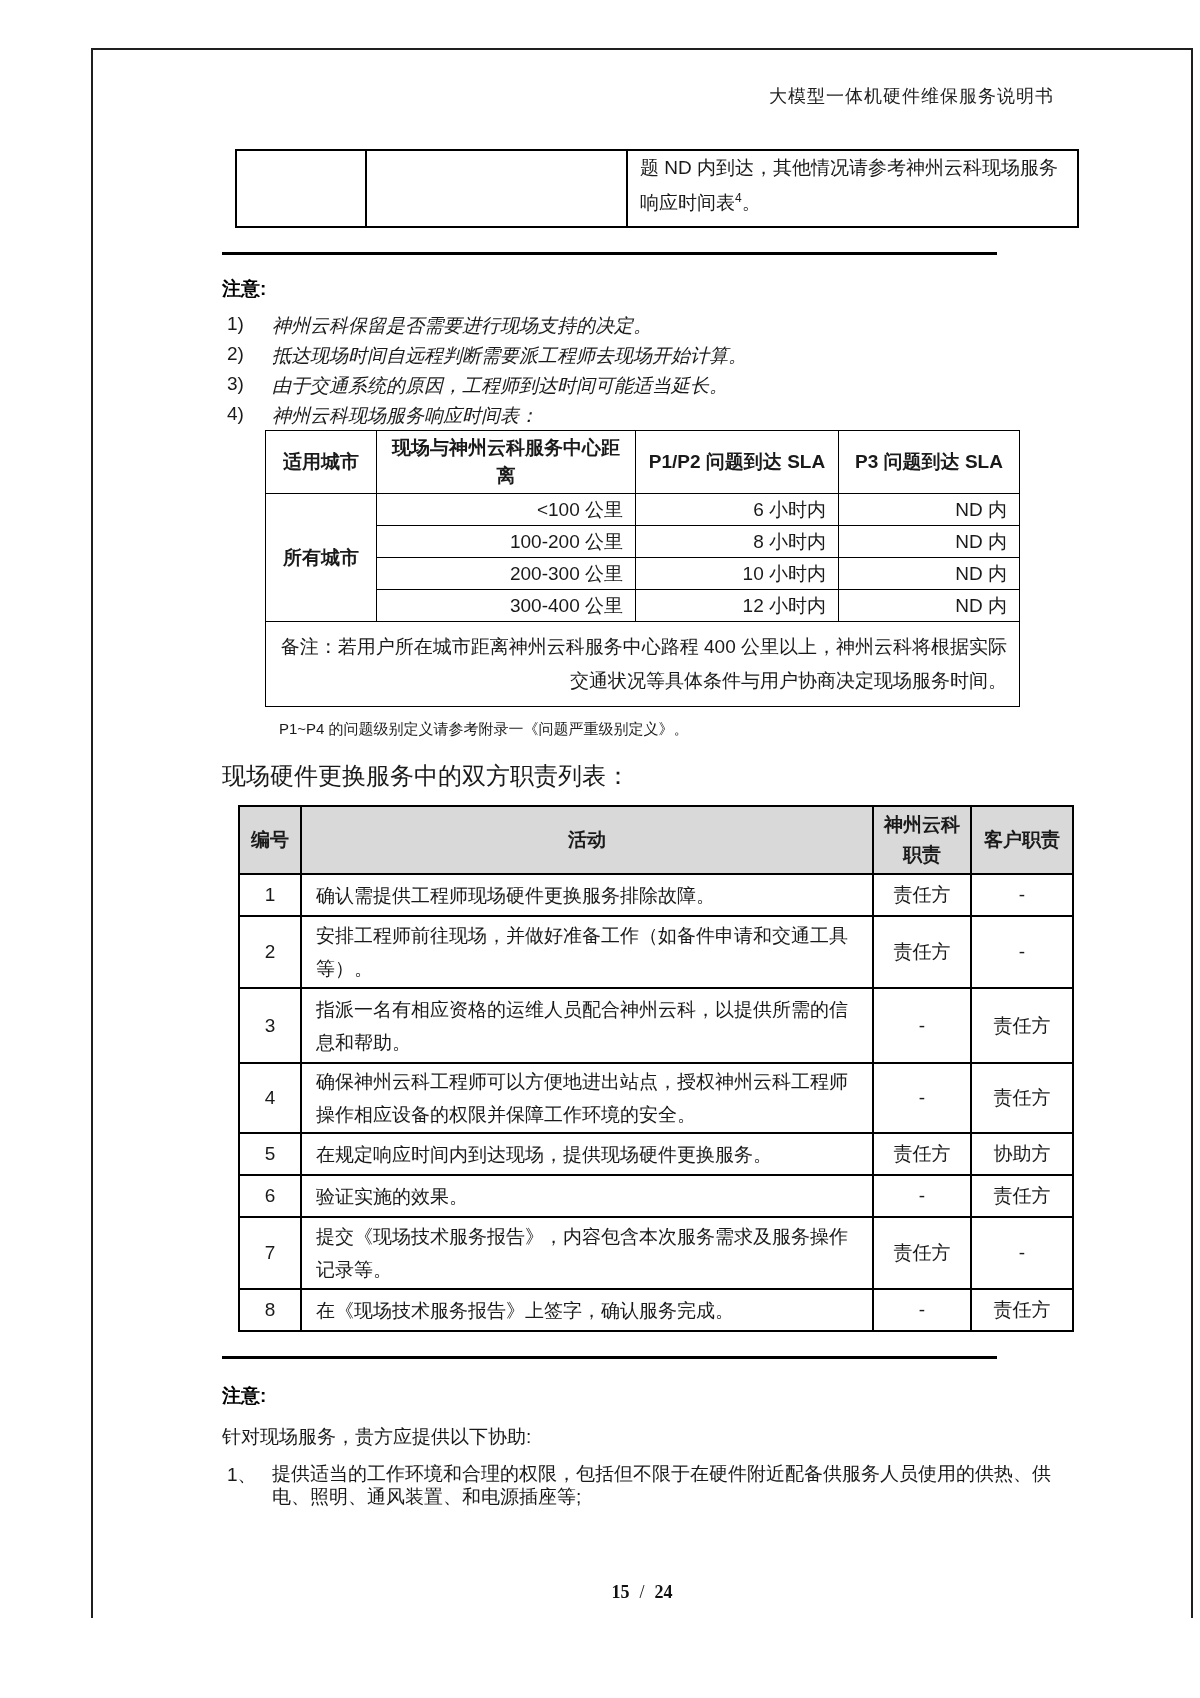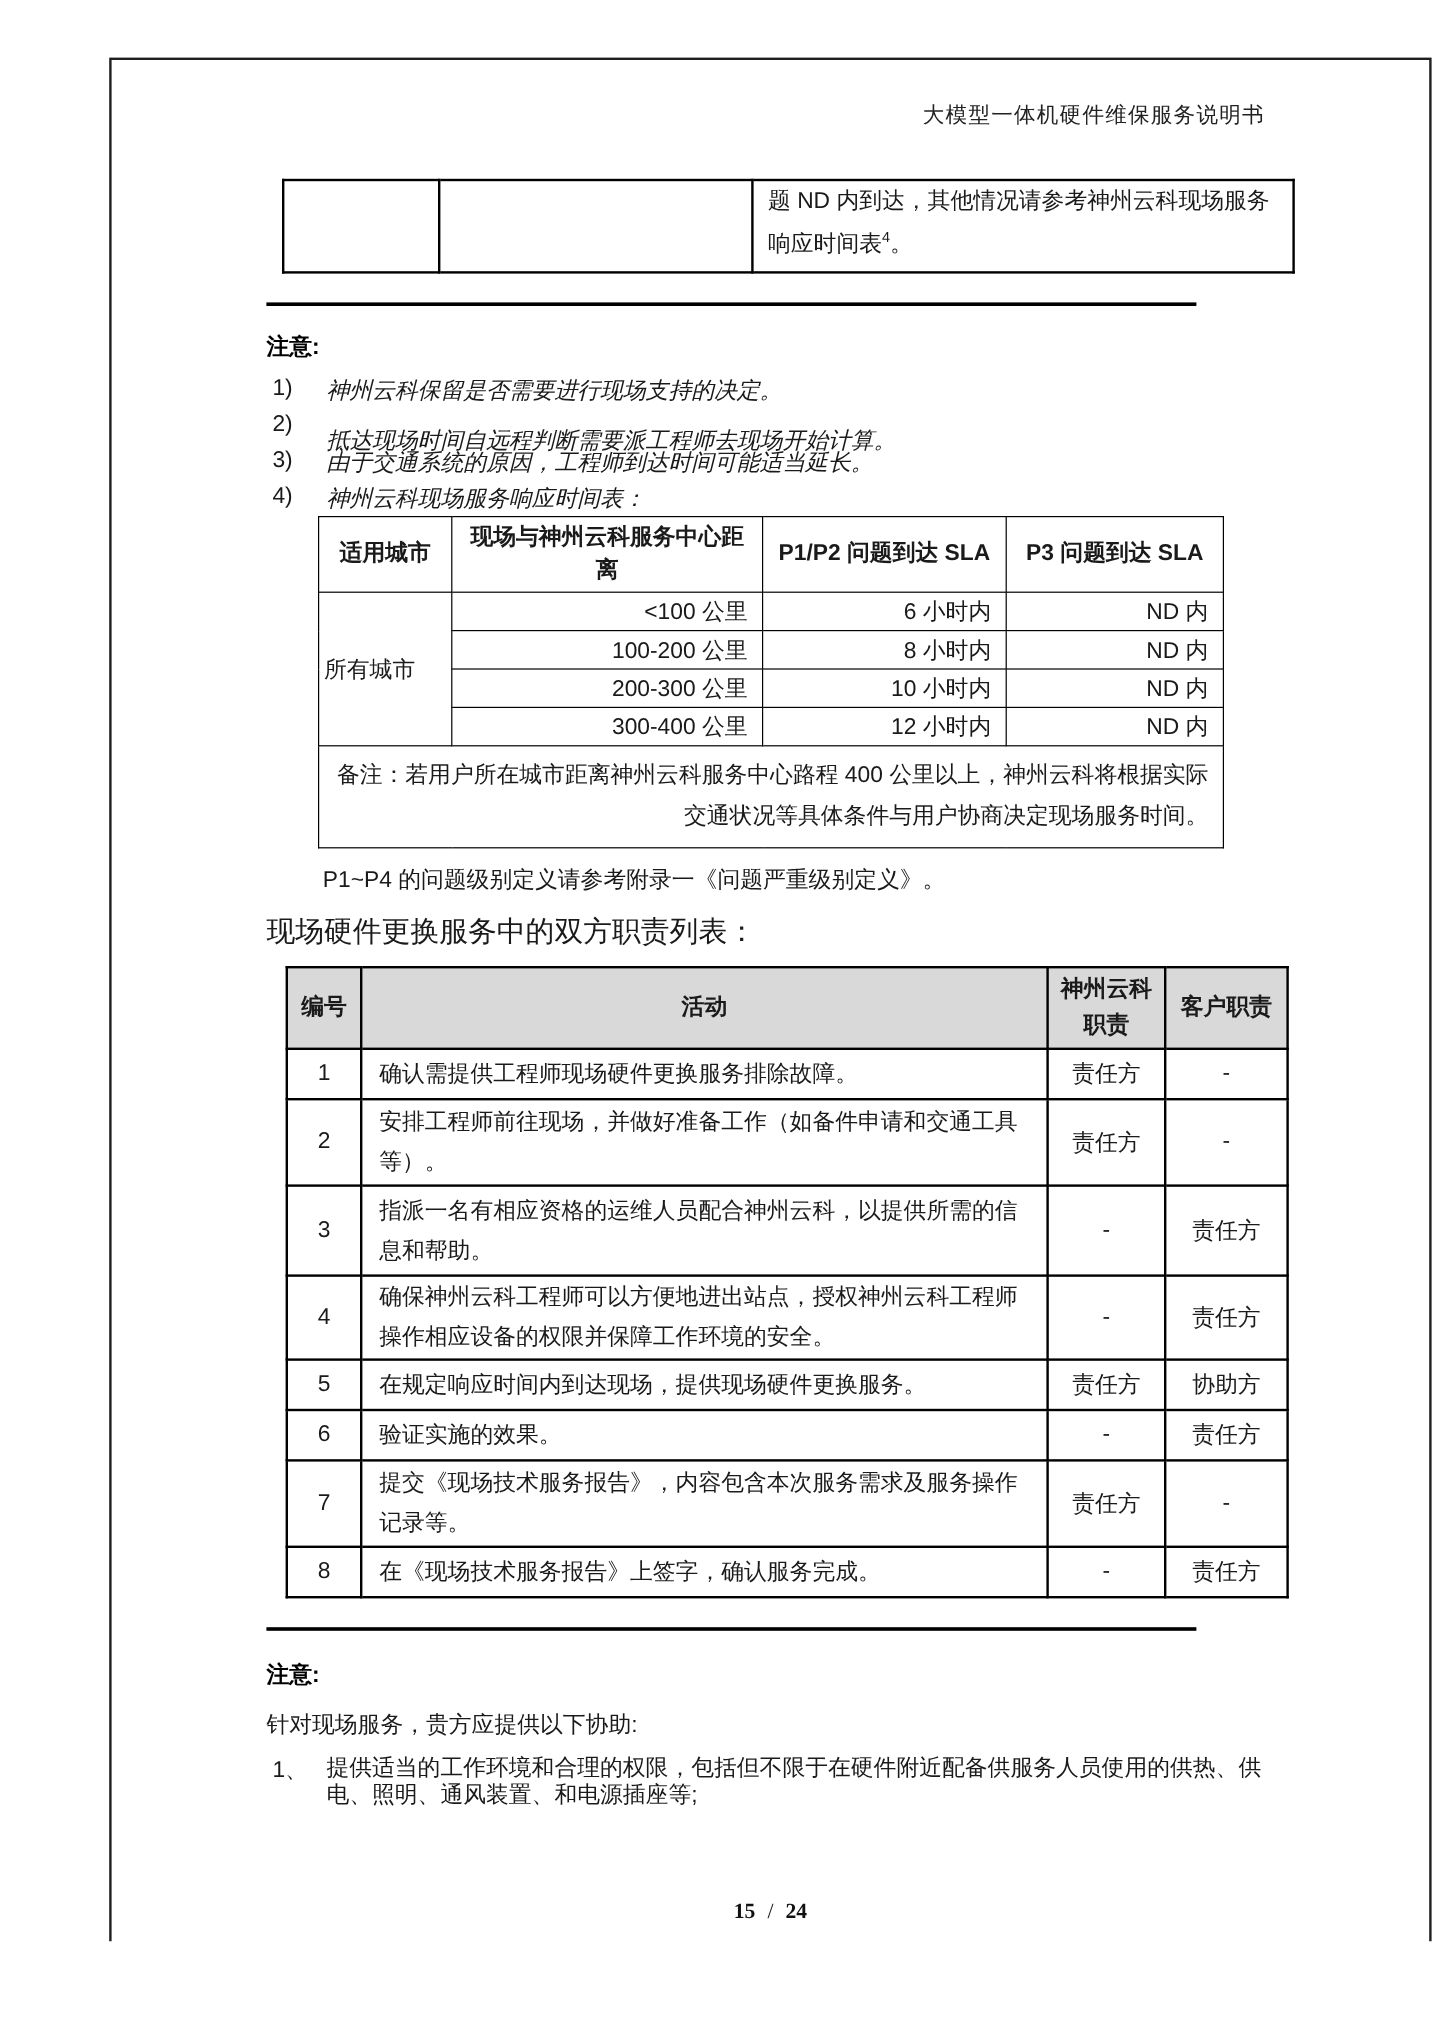--- a/index.html
+++ b/index.html
@@ -33,24 +33,24 @@
   .li-num { position:absolute; left:185px; font-size:19px; }
   .li-txt { position:absolute; left:230px; font-size:19px;font-style:italic; }
 
   
   .sla-table { left:223px; top:430px; width:754px; border-collapse:collapse; table-layout:fixed; }
   .sla-table th, .sla-table td { border:1.5px solid #000; font-size:19px; box-sizing:border-box; }
   .sla-table th { font-weight:bold; text-align:center; vertical-align:middle; line-height:28px; padding:0 6px; }
   .sla-table td { padding:0 12px; vertical-align:middle;text-align:right; }
   .sla-table .hrow { height:63px; }
   .sla-table .drow { height:32px; }
-  .sla-table .city-cell { text-align:left; padding:0 4px; }
+  .sla-table .city-cell { text-align:center; padding:0 4px;font-weight:bold; }
   .sla-table .remark-cell { line-height:34px; padding:8px 12px; height:84px; vertical-align:top; }
 
-  .p-note { left:227px; top:720px; font-size:19px; }
+  .p-note { left:237px; top:720px; font-size:15px; }
 
   .resp-heading { left:180px; top:760px; font-size:24px; }
 
   
   .resp-table { left:196px; top:805px; width:834px; border-collapse:collapse; table-layout:fixed; }
   .resp-table th, .resp-table td { border:2px solid #000; font-size:19px; box-sizing:border-box; }
   .resp-table th { background:#d9d9d9; font-weight:bold; text-align:center; vertical-align:middle; line-height:30px; padding:0 4px; }
   .resp-table .hrow { height:68px; }
   .r-s { height:42px; }
   .r-m { height:72px; }
@@ -97,21 +97,21 @@
   </tbody>
     </table>
 
   <div class="abs rule rule1"></div>
 
   <div class="abs note-label n1">注意:</div>
 
   <span class="li-num" style="top:313px">1)</span>
   <span class="li-txt" style="top:313px">神州云科保留是否需要进行现场支持的决定。</span>
   <span class="li-num" style="top:343px">2)</span>
-  <span class="li-txt" style="top:354px">抵达现场时间自远程判断需要派工程师去现场开始计算。</span>
+  <span class="li-txt" style="top:343px">抵达现场时间自远程判断需要派工程师去现场开始计算。</span>
   <span class="li-num" style="top:373px">3)</span>
   <span class="li-txt" style="top:373px">由于交通系统的原因，工程师到达时间可能适当延长。</span>
   <span class="li-num" style="top:403px">4)</span>
   <span class="li-txt" style="top:403px">神州云科现场服务响应时间表：</span>
 
   <table class="abs sla-table">
     <colgroup>
         <col style="width:111px">
         <col style="width:259px">
         <col style="width:203px">

